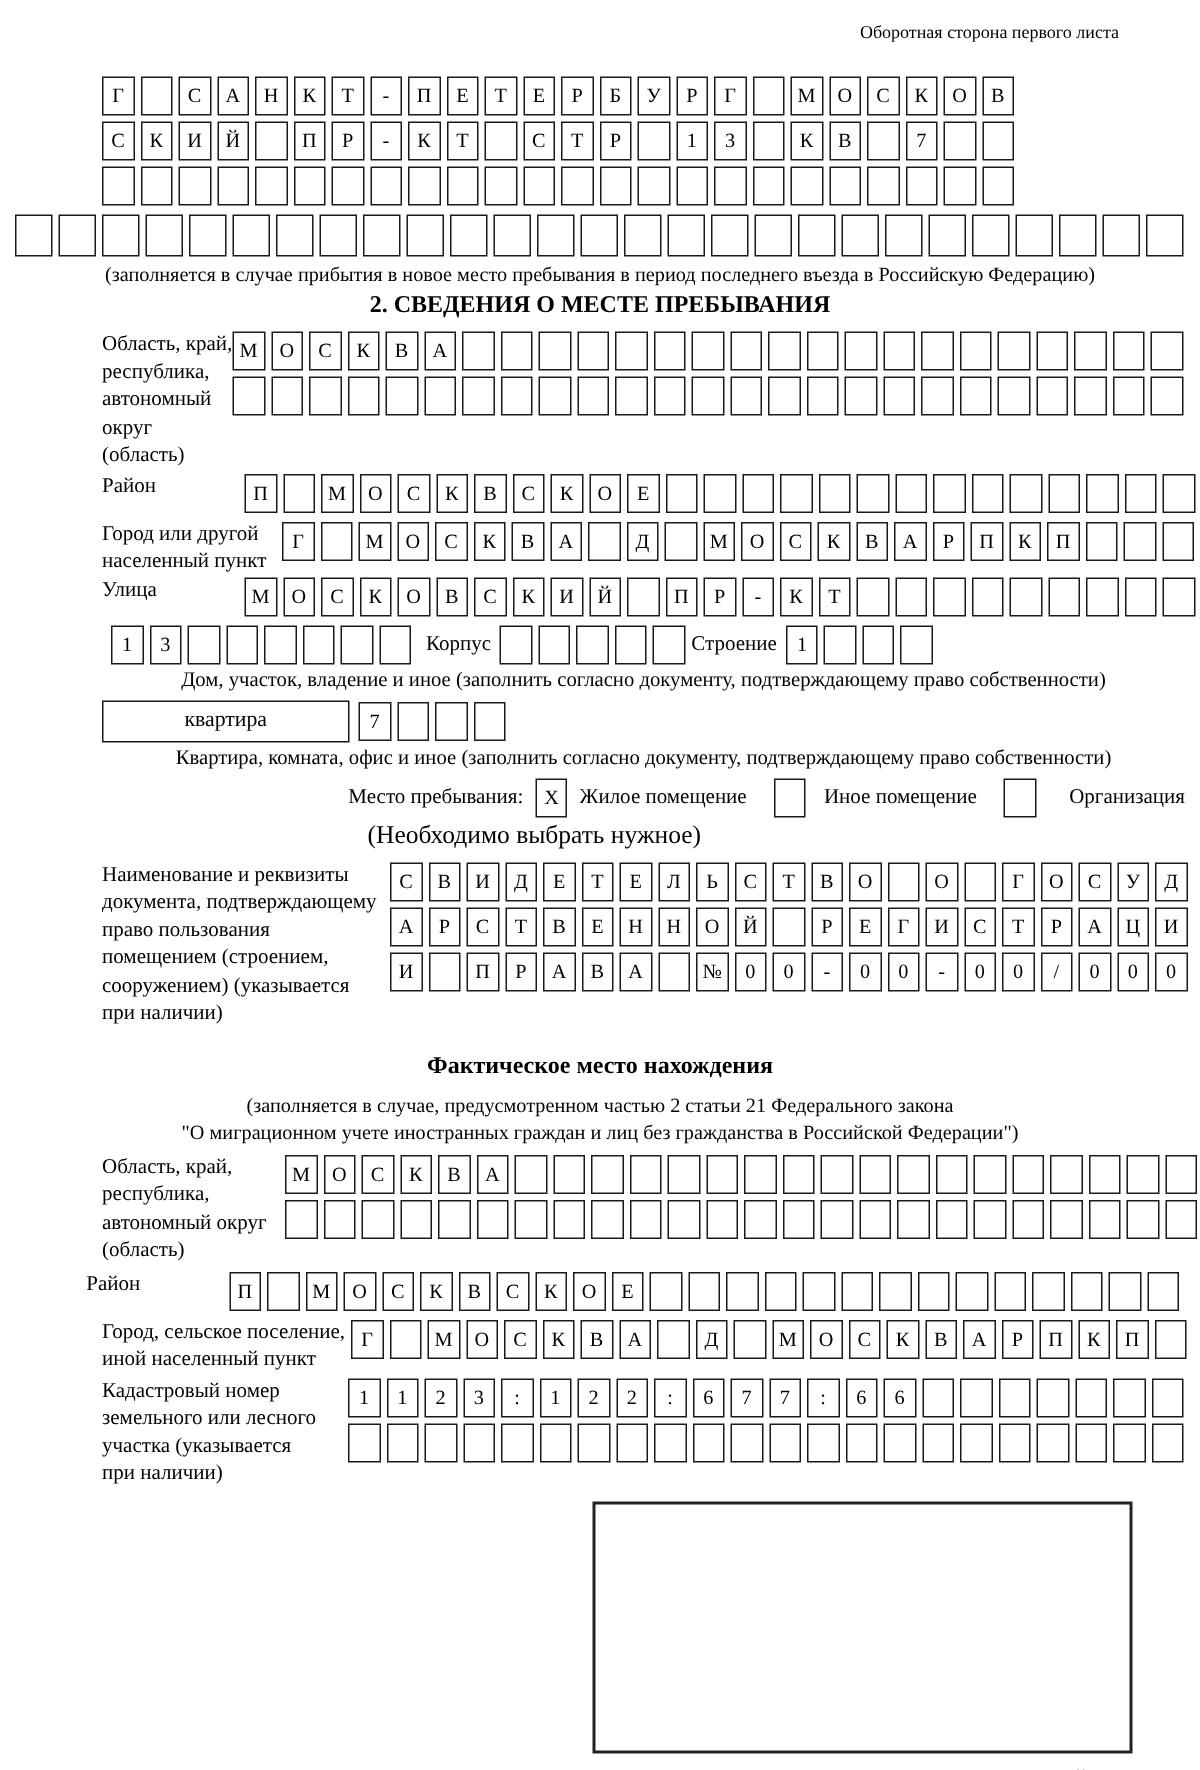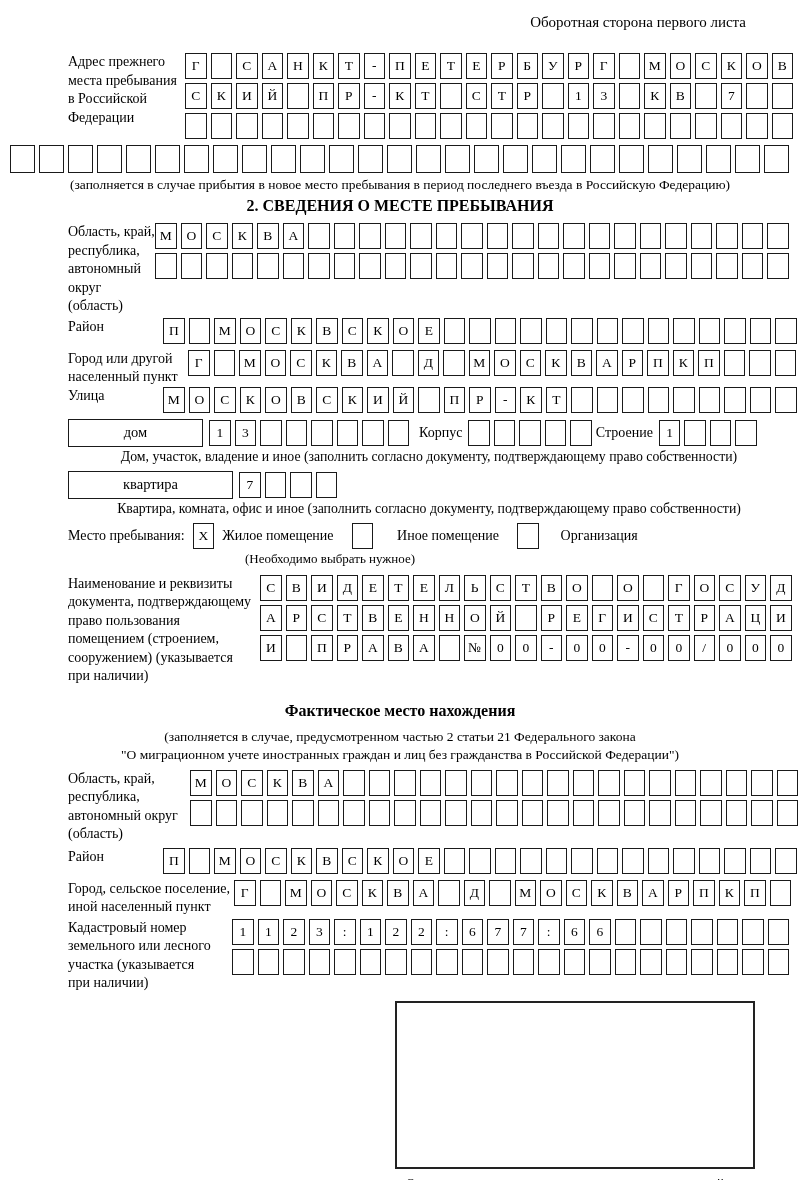--- a/index.html
+++ b/index.html
@@ -1,19 +1,19 @@
 <!DOCTYPE html>
 <html lang="ru"><head>
 <meta charset="utf-8">
 <style>
   html,body { margin:0; padding:0; background:#fff; color:#000;
     font-family:"Liberation Serif","DejaVu Serif",serif; }
   .page { width:800px; height:1180px; box-sizing:border-box; padding:14px 10px 0 10px;
     overflow:hidden; background:#fff; }
-  .side-note { text-align:right; font-size:15px; padding-right:44px; margin-bottom:22px; }
+  .side-note { text-align:right; font-size:12px; padding-right:44px; margin-bottom:22px; }
 
   .field { display:flex; align-items:flex-start; margin-left:58px; }
   .flabel { font-size:14px; line-height:18.5px; white-space:pre-line; flex:none; }
   .rows { flex:none; }
 
   .cellrow { display:flex; height:26px; margin-bottom:4px; }
   .cell { flex:none; width:21.5px; height:26px; box-sizing:border-box;
     border:1.6px solid #1a1a1a; margin-right:4px;
     display:flex; align-items:center; justify-content:center;
     font-size:13.5px; line-height:1; }
@@ -22,42 +22,38 @@
 
   .caption-center { text-align:center; font-size:13.5px; margin:2px 0 0 0; }
   .caption-left { font-size:13.8px; margin:2px 0 6px 58px;text-align:center; }
   .sec-title { text-align:center; font-weight:bold; font-size:16px; margin:4px 0 8px 0; }
 
   .inline-row { display:flex; align-items:center; margin-left:58px; }
   .bigbox { box-sizing:border-box; border:1.6px solid #1a1a1a; height:28px;
     display:flex; align-items:center; justify-content:center; font-size:14.5px; flex:none; }
   .ilabel { font-size:14px; flex:none; }
 
-  .stay-note { font-size:13px; margin:2px 0 8px 235px; }
+  .stay-note { font-size:17px; margin:2px 0 8px 235px; }
 
   .act-note { text-align:center; font-size:13.5px; line-height:18px; }
 
   .stamp-box { box-sizing:border-box; border:2px solid #222; width:360px; height:168px;
     margin:8px 0 6px 385px; }
   .stamp-caption { width:450px; margin-left:330px; text-align:center; font-size:13.8px;
     line-height:19px; white-space:pre-line; }
-  .mt2 { margin-top:2px; } .mt4 { margin-top:4px; } .mt6 { margin-top:16px; }
+  .mt2 { margin-top:2px; } .mt4 { margin-top:4px;justify-content:flex-end; } .mt6 { margin-top:16px; }
 </style>
 </head>
 <body>
 
 <div class="page">
 
   <div class="side-note">Оборотная сторона первого листа</div>
 
   <div class="field">
-    <div class="flabel" style="width:117px">Адрес прежнего
-места пребывания
-в Российской
-Федерации</div>
     <div class="rows">
       <div class="cellrow">
           <span class="cell">Г</span>
           <span class="cell"></span>
           <span class="cell">С</span>
           <span class="cell">А</span>
           <span class="cell">Н</span>
           <span class="cell">К</span>
           <span class="cell">Т</span>
           <span class="cell">-</span>
@@ -315,21 +311,20 @@
         <span class="cell"></span>
         <span class="cell"></span>
         <span class="cell"></span>
         <span class="cell"></span>
         <span class="cell"></span>
         <span class="cell"></span>
       </div>
   </div>
 
   <div class="inline-row mt2">
-    <div class="bigbox" style="width:135px">дом</div>
     <div class="cellrow" style="margin:0 0 0 6px">
         <span class="cell">1</span>
         <span class="cell">3</span>
         <span class="cell"></span>
         <span class="cell"></span>
         <span class="cell"></span>
         <span class="cell"></span>
         <span class="cell"></span>
         <span class="cell"></span>
       </div>
@@ -364,21 +359,21 @@
 
   <div class="inline-row mt4">
     <div class="ilabel">Место пребывания:</div>
     <div class="cellrow" style="margin:0 0 0 8px">
         <span class="cell">X</span>
       </div>
     <div class="ilabel" style="margin-left:4px">Жилое помещение</div>
     <div class="cellrow" style="margin:0 0 0 18px">
         <span class="cell"></span>
       </div>
-    <div class="ilabel" style="margin-left:20px">Иное помещение</div>
+    <div class="ilabel" style="margin-left:8px">Иное помещение</div>
     <div class="cellrow" style="margin:0 0 0 18px">
         <span class="cell"></span>
       </div>
     <div class="ilabel" style="margin-left:18px">Организация</div>
   </div>
   <div class="stay-note">(Необходимо выбрать нужное)</div>
 
   <div class="field">
     <div class="flabel" style="width:192px">Наименование и реквизиты
 документа, подтверждающему

